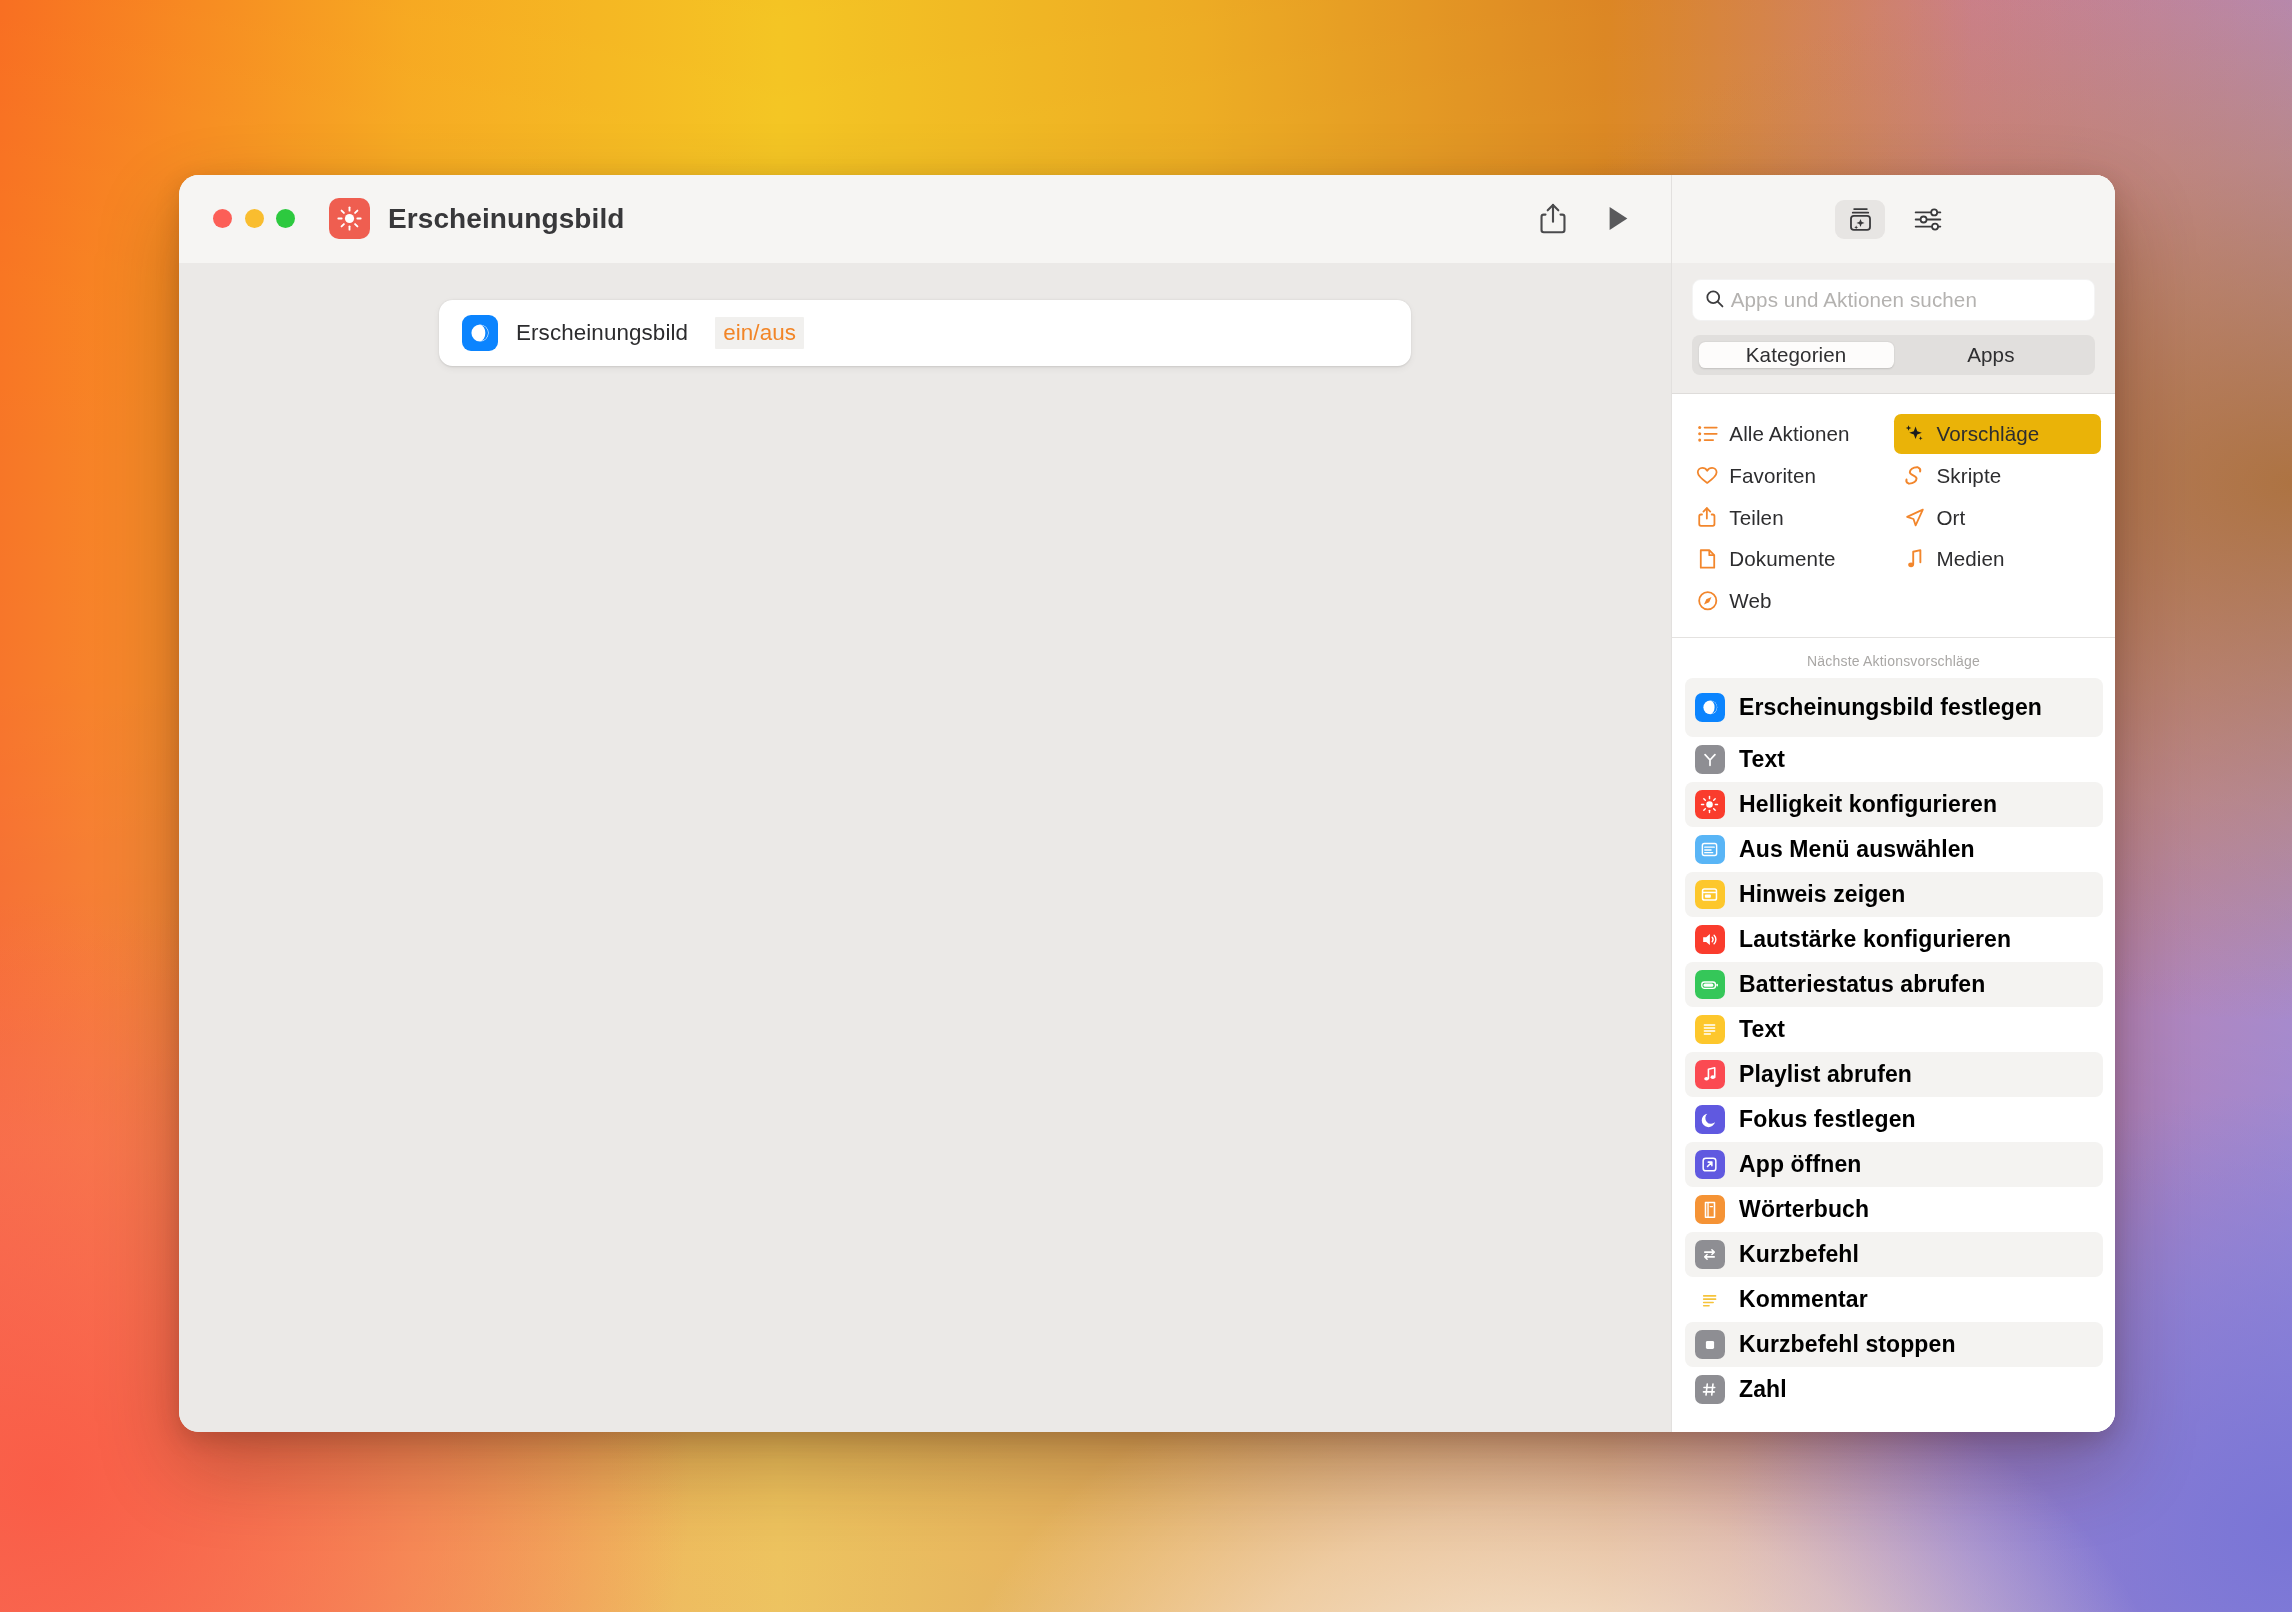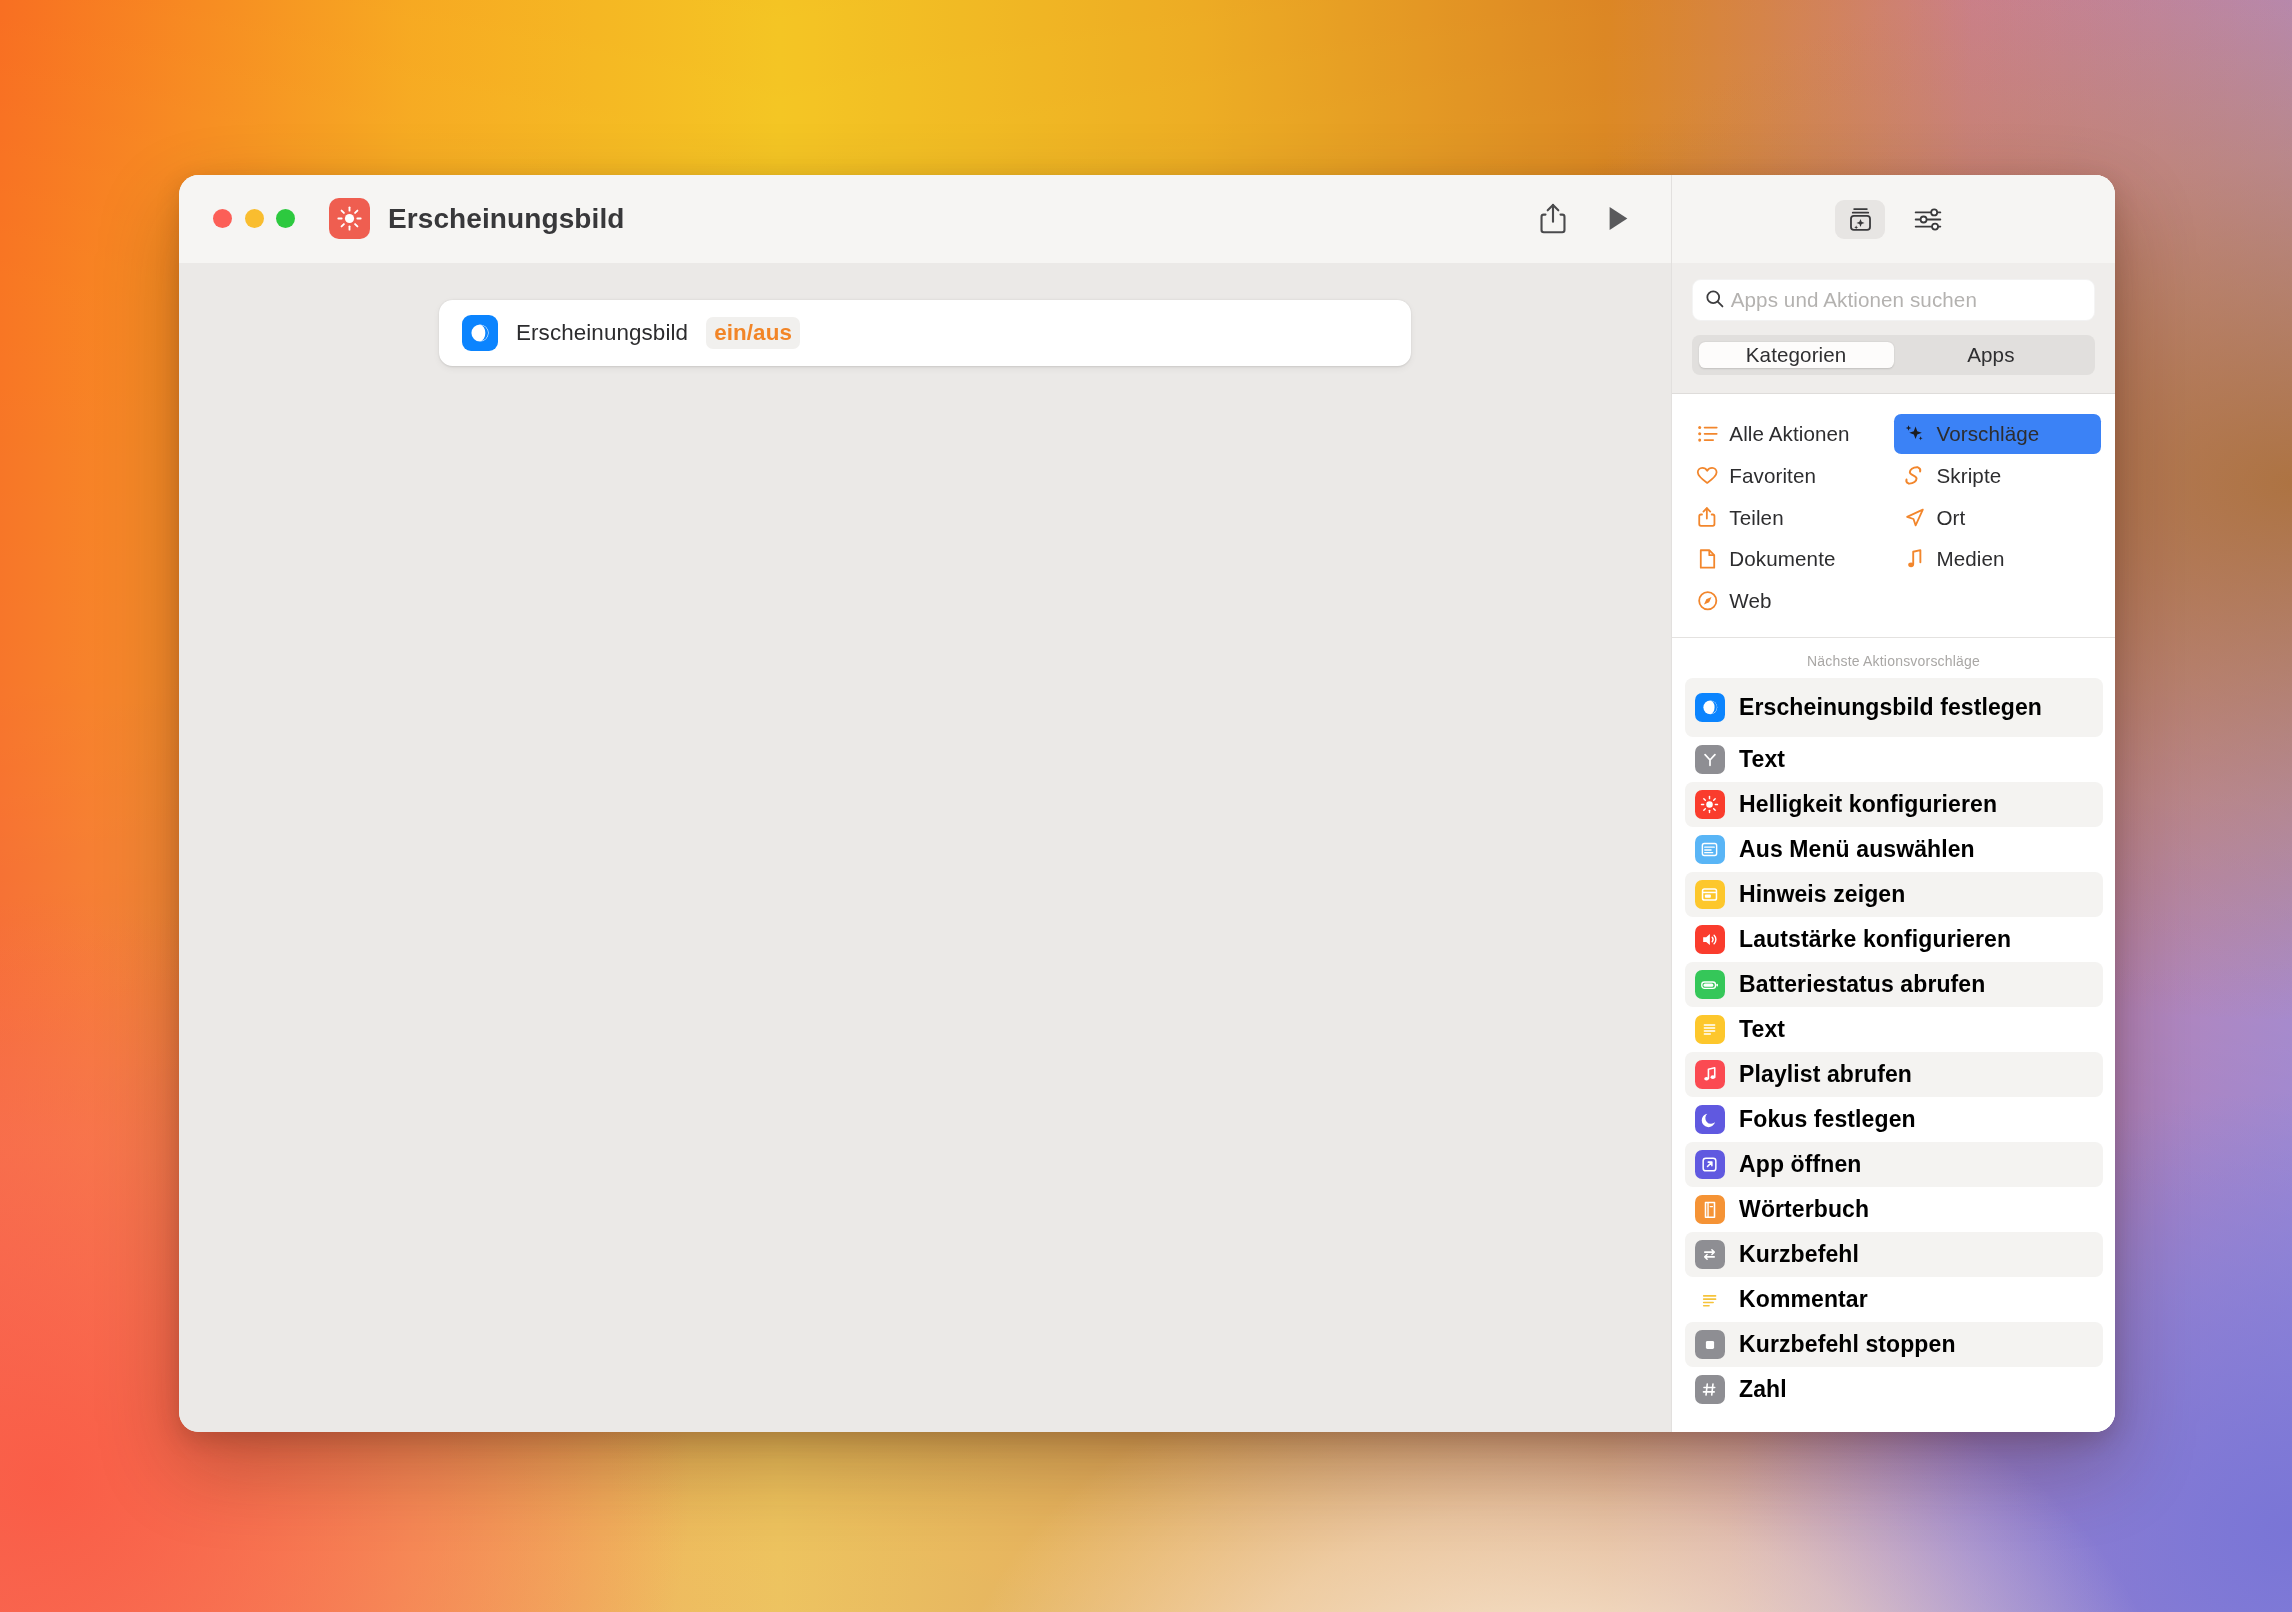--- a/index.html
+++ b/index.html
@@ -127,26 +127,26 @@
     display: flex; align-items: center; justify-content: center;
     flex: 0 0 auto;
   }
   .action-text {
     margin-left: 18px;
     font-size: 22.4px;
     color: #2c2c2e;
     letter-spacing: 0.1px;
   }
   .action-param {
-    margin-left: 18px;
+    margin-left: 27px;
     font-size: 22.4px;
-    font-weight: 700;
+    font-weight: 400;
     color: #f28527;
     background: #f1f0ee;
-    border-radius: 7px;
+    border-radius: 1px;
     padding: 2.7px 8px;
     letter-spacing: 0.1px;
   }
 
   
   .sidebar {
     width: 444px;
     flex: 0 0 444px;
     background: #ffffff;
     border-left: 0.9px solid #e2e0de;
@@ -207,21 +207,21 @@
     background: #fff;
   }
   .cat-item {
     display: flex;
     align-items: center;
     height: 40px;
     border-radius: 7.2px;
     padding: 0 9px;
     gap: 10px;
   }
-  .cat-item.selected { background: #3b82f6; }
+  .cat-item.selected { background: #eab308; }
   .cat-label { font-size: 20.6px; color: #2d2d2f; letter-spacing: 0.1px; }
   .cat-icn { width: 24px; display: flex; align-items: center; justify-content: center; flex: 0 0 24px; }
 
   .sugg-area {
     flex: 1 1 auto;
     overflow: hidden;
     padding: 0 12.5px;
     background: #fff;
   }
   .sugg-header {

